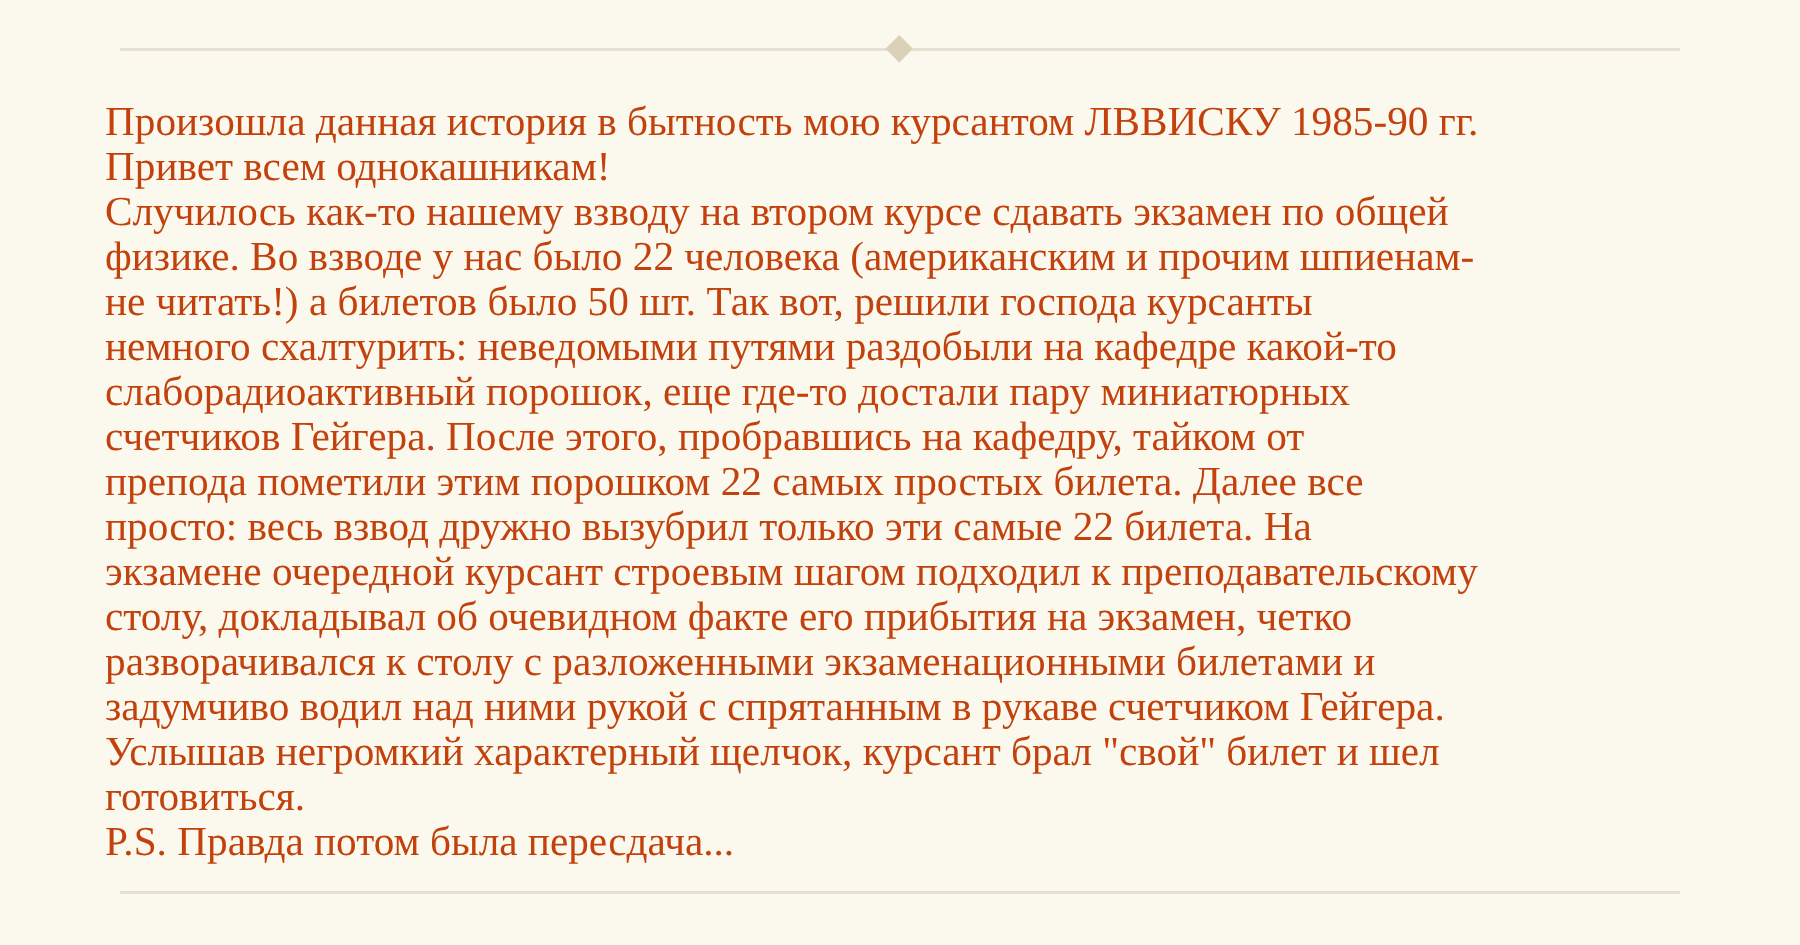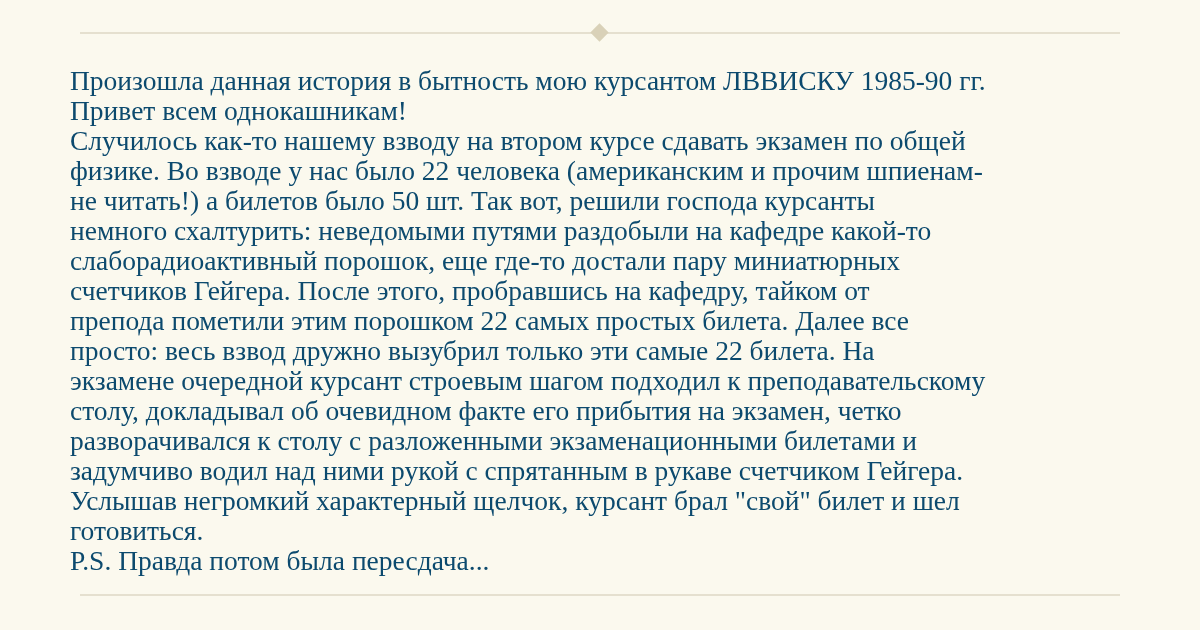--- a/index.html
+++ b/index.html
@@ -47,21 +47,21 @@
     user-select: none;
   }
   .story {
     position: absolute;
     left: 70px;
     top: 66px;
     width: 1070px;
     z-index: 1;
     font-size: 27.5px;
     line-height: 30px;
-    color: #0c4a6e;
+    color: #c2410c;
     white-space: pre-line;
   }
 </style>
 </head>
 <body>
 
 <div class="canvas">
 
   <div class="rule rule-top">
     <div class="diamond"></div>

